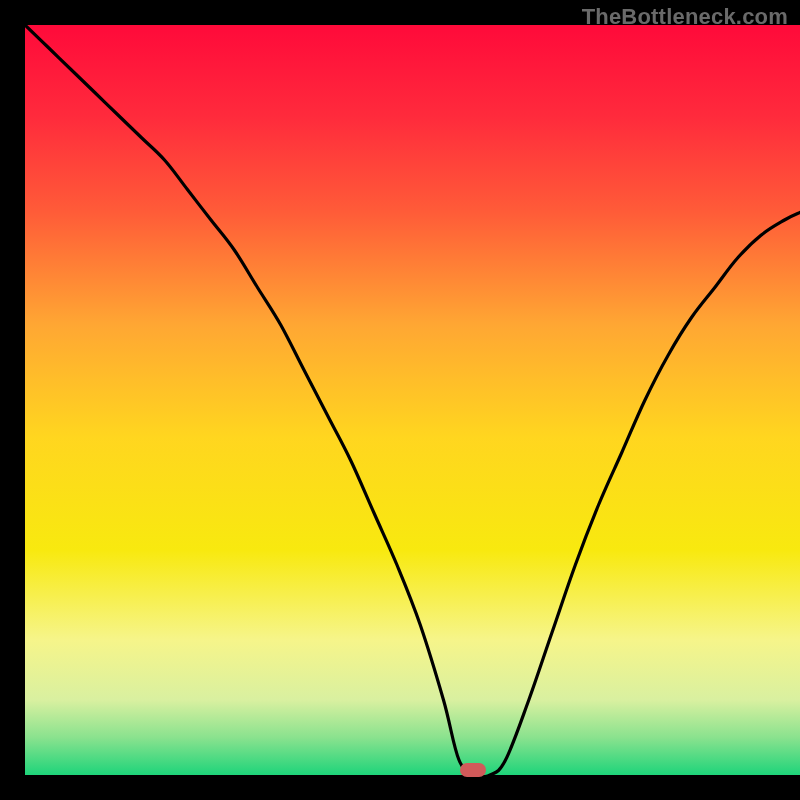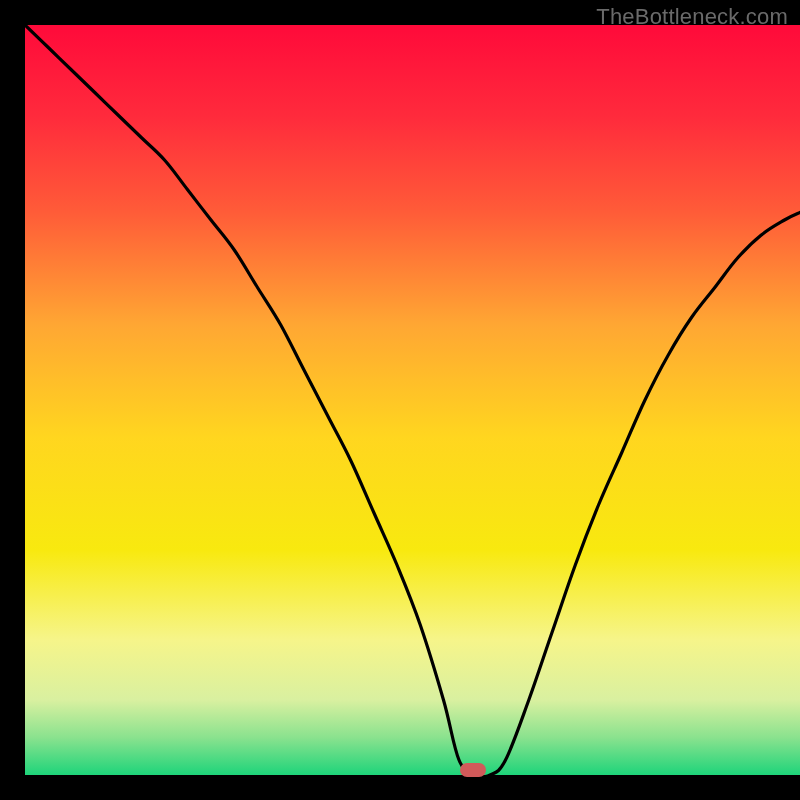--- a/index.html
+++ b/index.html
@@ -16,21 +16,21 @@
     width: 800px;
     height: 800px;
     background: #000;
   }
   .watermark {
     position: absolute;
     top: 4px;
     right: 12px;
     color: #6a6a6a;
     font-size: 22px;
-    font-weight: 400;
+    font-weight: 700;
     letter-spacing: 0.2px;
     z-index: 5;
   }
   svg.chart {
     position: absolute;
     left: 0;
     top: 0;
     width: 800px;
     height: 800px;
     display: block;

